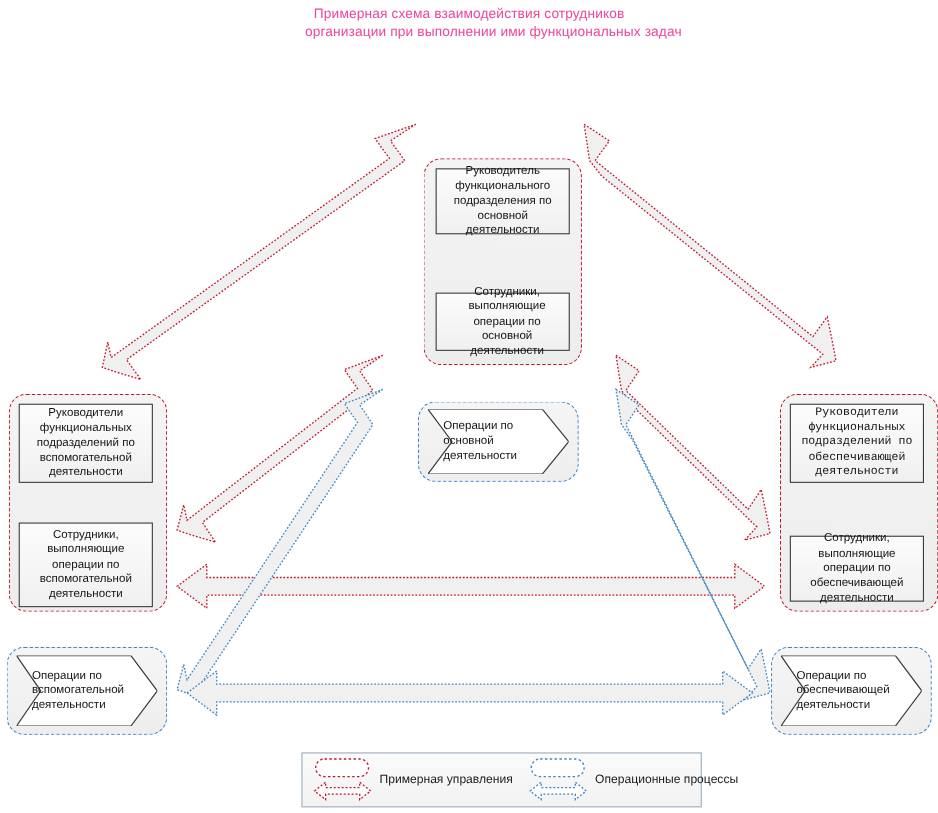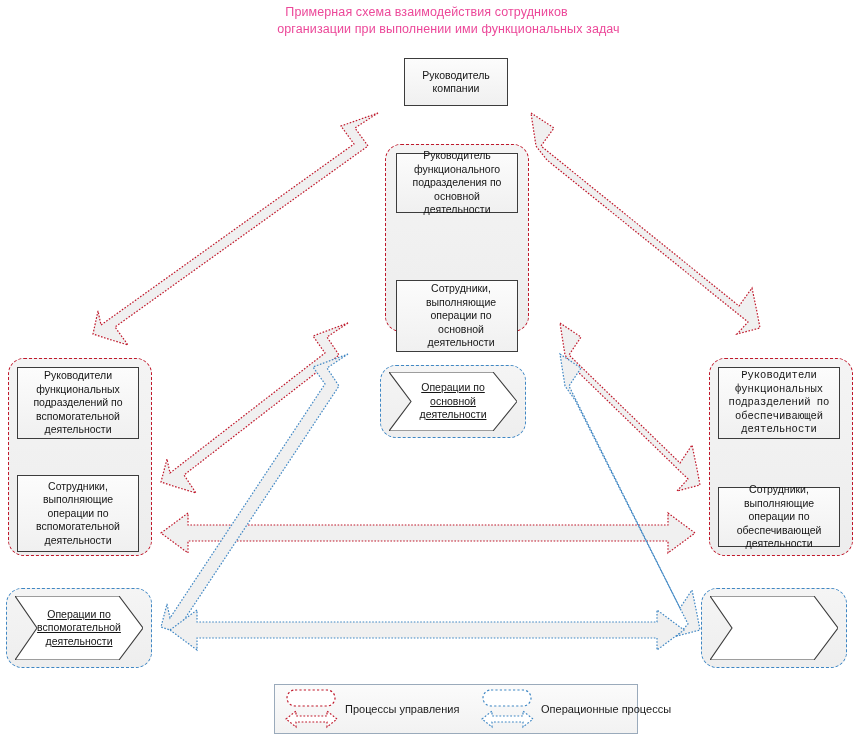--- a/index.html
+++ b/index.html
@@ -68,25 +68,24 @@
   }
   .node span{display:block;}
 
   
   .chev{
     position:absolute;
     box-sizing:border-box;
     display:flex;
     align-items:center;
     justify-content:center;
-    text-align:center;
+    text-align:left;
     font-size:10.5px;
     line-height:13.5px;
     color:#141414;
-    text-decoration:underline;
   }
   .chev svg{position:absolute;left:0;top:0;}
   .chev .txt{position:relative;z-index:2;padding:0 14px;}
 
   
   .legend{
     position:absolute;
     box-sizing:border-box;
     border:1px solid #9aaabb;
     background:linear-gradient(180deg,#fbfbfb,#f2f2f2);
@@ -155,29 +154,26 @@
       <polygon points="457,218 473,238 464,238 464,248 473,248 457,268 441,248 450,248 450,238 441,238 457,218" fill="#f0f0f0" stroke="#c0182b" stroke-width="1.2" stroke-dasharray="1.6,1.6"></polygon>
     </g>
     <g>
       <polygon points="77,452 93,472 84,472 84,482 93,482 77,502 61,482 70,482 70,472 61,472 77,452" fill="#f0f0f0" stroke="#c0182b" stroke-width="1.2" stroke-dasharray="1.6,1.6"></polygon>
     </g>
     <g>
       <polygon points="779,452 795,472 786,472 786,482 795,482 779,502 763,482 772,482 772,472 763,472 779,452" fill="#f0f0f0" stroke="#c0182b" stroke-width="1.2" stroke-dasharray="1.6,1.6"></polygon>
     </g>
   </svg>
 
-  <div class="node" style="left:404px; top:58px; width:104px; height:48px;">
-    <span>Руководитель компании</span>
-  </div>
 
   <div class="group red" style="left:385px; top:144px; width:144px; height:188px;"></div>
   <div class="node" style="left:396px; top:153px; width:122px; height:60px;">
     <span>Руководитель функционального подразделения по основной деятельности</span>
   </div>
-  <div class="node" style="left:396px; top:280px; width:122px; height:72px;padding-left:12px;">
+  <div class="node" style="left:396px; top:266px; width:122px; height:53px;padding-left:12px;">
     <span>Сотрудники, выполняющие операции по основной деятельности</span>
   </div>
 
   <div class="group red" style="left:8px; top:358px; width:144px; height:198px;"></div>
   <div class="node" style="left:17px; top:367px; width:122px; height:72px;">
     <span>Руководители функциональных подразделений по вспомогательной деятельности</span>
   </div>
   <div class="node" style="left:17px; top:475px; width:122px; height:77px;">
     <span>Сотрудники, выполняющие операции по вспомогательной деятельности</span>
   </div>
@@ -204,32 +200,33 @@
       <polygon points="0,0 104,0 128,32 104,64 0,64 22,32" fill="#ffffff" stroke="#3c3c3c" stroke-width="1.1"></polygon>
     </svg>
     <span class="txt">Операции по вспомогательной деятельности</span>
   </div>
 
   <div class="group blue" style="left:701px; top:588px; width:146px; height:80px;"></div>
   <div class="chev" style="left:710px; top:596px; width:128px; height:64px;">
     <svg width="128" height="64" viewBox="0 0 128 64">
       <polygon points="0,0 104,0 128,32 104,64 0,64 22,32" fill="#ffffff" stroke="#3c3c3c" stroke-width="1.1"></polygon>
     </svg>
+    <span class="txt">Операции по обеспечивающей деятельности</span>
   </div>
 
   <div class="legend" style="left:274px; top:684px; width:364px; height:50px;">
 
     <div class="legend-item" style="left:8px; top:2px;">
       <div class="legend-gly">
         <svg width="62" height="46" viewBox="0 0 62 46">
           <rect x="4" y="3" width="48" height="16" rx="8" ry="8" fill="#ffffff" stroke="#c0182b" stroke-width="1.2" stroke-dasharray="2.2,2.2"></rect>
           <polygon points="3,32 13,24 13,29 44,29 44,24 54,32 44,40 44,35 13,35 13,40 3,32" fill="#ffffff" stroke="#c0182b" stroke-width="1.2" stroke-dasharray="1.8,1.8"></polygon>
         </svg>
       </div>
-      <span class="legend-label">Процессы управления</span>
+      <span class="legend-label">Примерная управления</span>
     </div>
 
     <div class="legend-item" style="left:204px; top:2px;">
       <div class="legend-gly">
         <svg width="62" height="46" viewBox="0 0 62 46">
           <rect x="4" y="3" width="48" height="16" rx="8" ry="8" fill="#ffffff" stroke="#3f87c4" stroke-width="1.2" stroke-dasharray="2.2,2.2"></rect>
           <polygon points="3,32 13,24 13,29 44,29 44,24 54,32 44,40 44,35 13,35 13,40 3,32" fill="#ffffff" stroke="#3f87c4" stroke-width="1.2" stroke-dasharray="1.8,1.8"></polygon>
         </svg>
       </div>
       <span class="legend-label">Операционные процессы</span>

